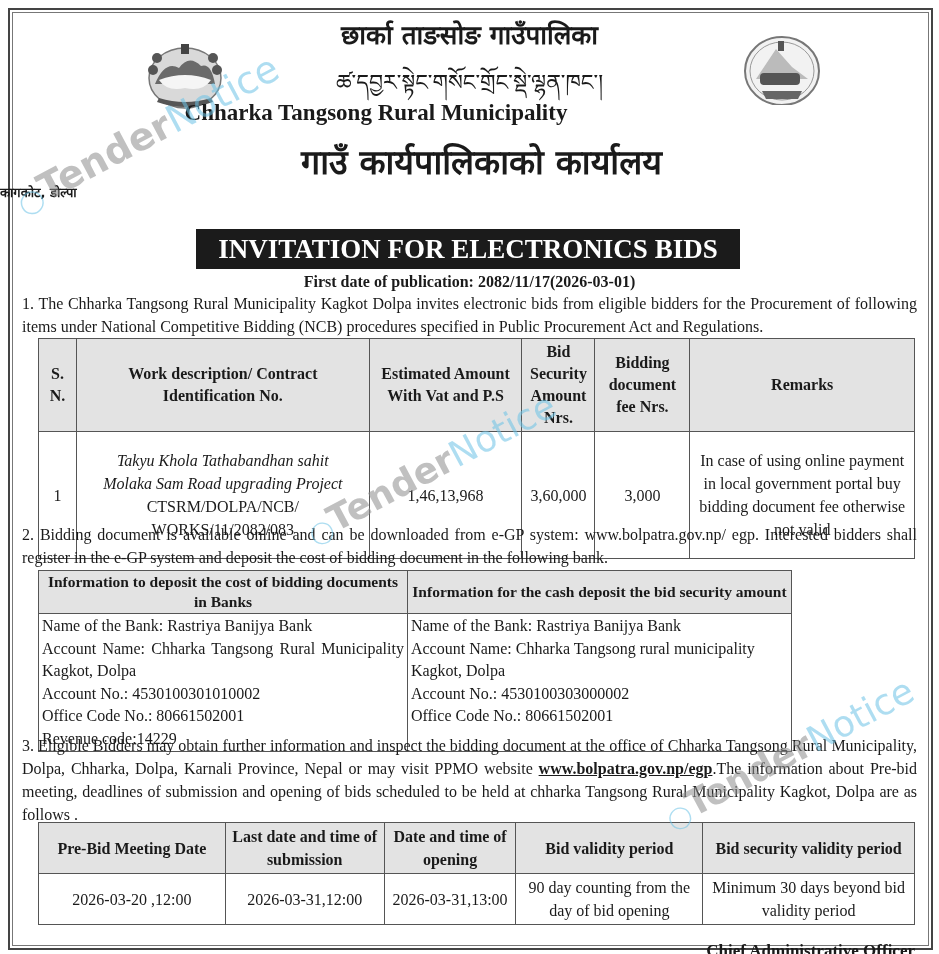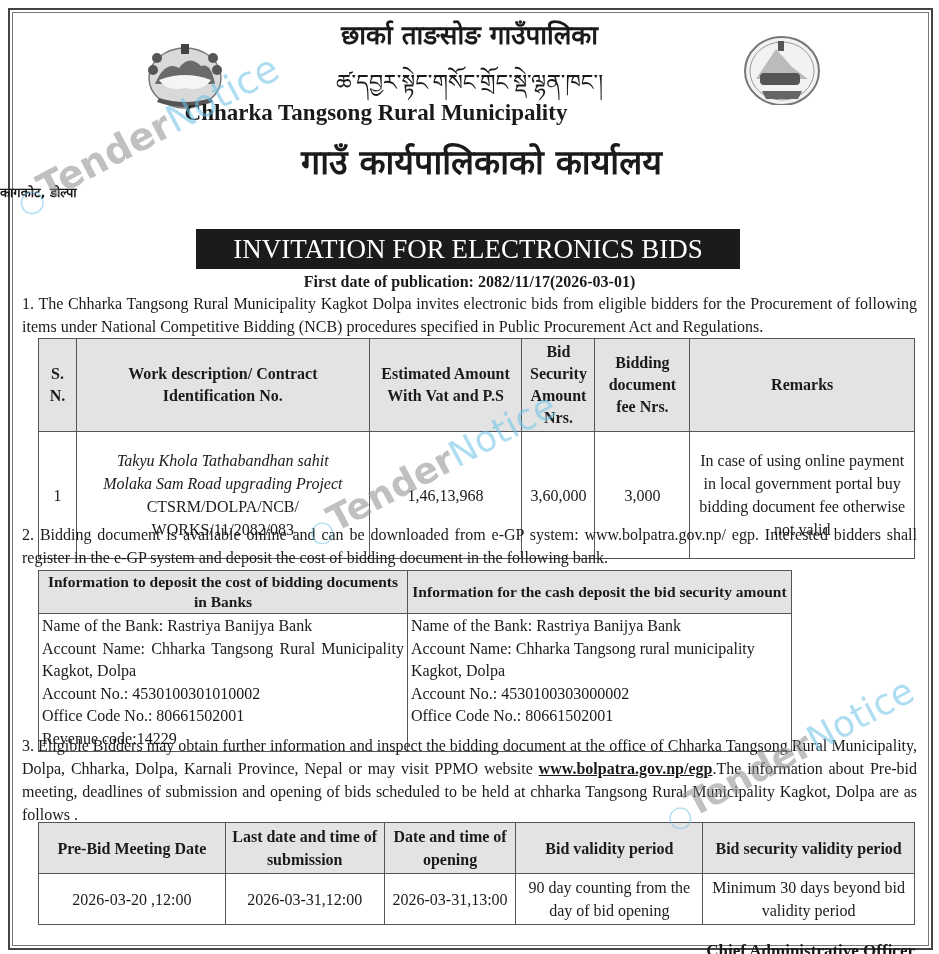--- a/index.html
+++ b/index.html
@@ -18,21 +18,21 @@
                font-family:"DejaVu Sans", sans-serif; font-size:22px; }
   .title-en { position:absolute; top:100px; left:0; width:752px; text-align:center;
               font-weight:bold; font-size:23px; }
   .title-office { position:absolute; top:138px; left:0; width:939px; text-align:center;
                   font-family:"DejaVu Sans", sans-serif; font-weight:bold; font-size:34px;margin-left:12px; }
   .addr1 { position:absolute; top:183px; left:0; width:939px; text-align:left;
            font-family:"DejaVu Sans", sans-serif; font-size:13px; font-weight:bold; }
   .addr2 { position:absolute; top:207px; left:0; width:939px; text-align:center;
            font-family:"DejaVu Sans", sans-serif; font-size:13px; font-weight:bold;margin-top:24px; }
   .banner { position:absolute; top:229px; left:196px; width:544px; height:40px;
-            background:#1b1b1b; color:#fff; text-align:center; font-weight:normal;
+            background:#1b1b1b; color:#fff; text-align:center; font-weight:bold;
             font-size:27px; line-height:40px; }
   .pubdate { position:absolute; top:273px; left:0; width:939px; text-align:center;
              font-weight:bold; font-size:16px; }
   .para { position:absolute; left:22px; width:895px; font-size:16px; line-height:23px;
           text-align:justify; }
   table { border-collapse:collapse; position:absolute; font-size:16px; }
   td, th { border:1px solid #555; padding:2px 3px; vertical-align:middle; }
   th { background:#e3e3e3; font-weight:bold; }
   .t1 { left:38px; top:338px; width:877px; }
   .t1 th { text-align:center; line-height:22px; }

